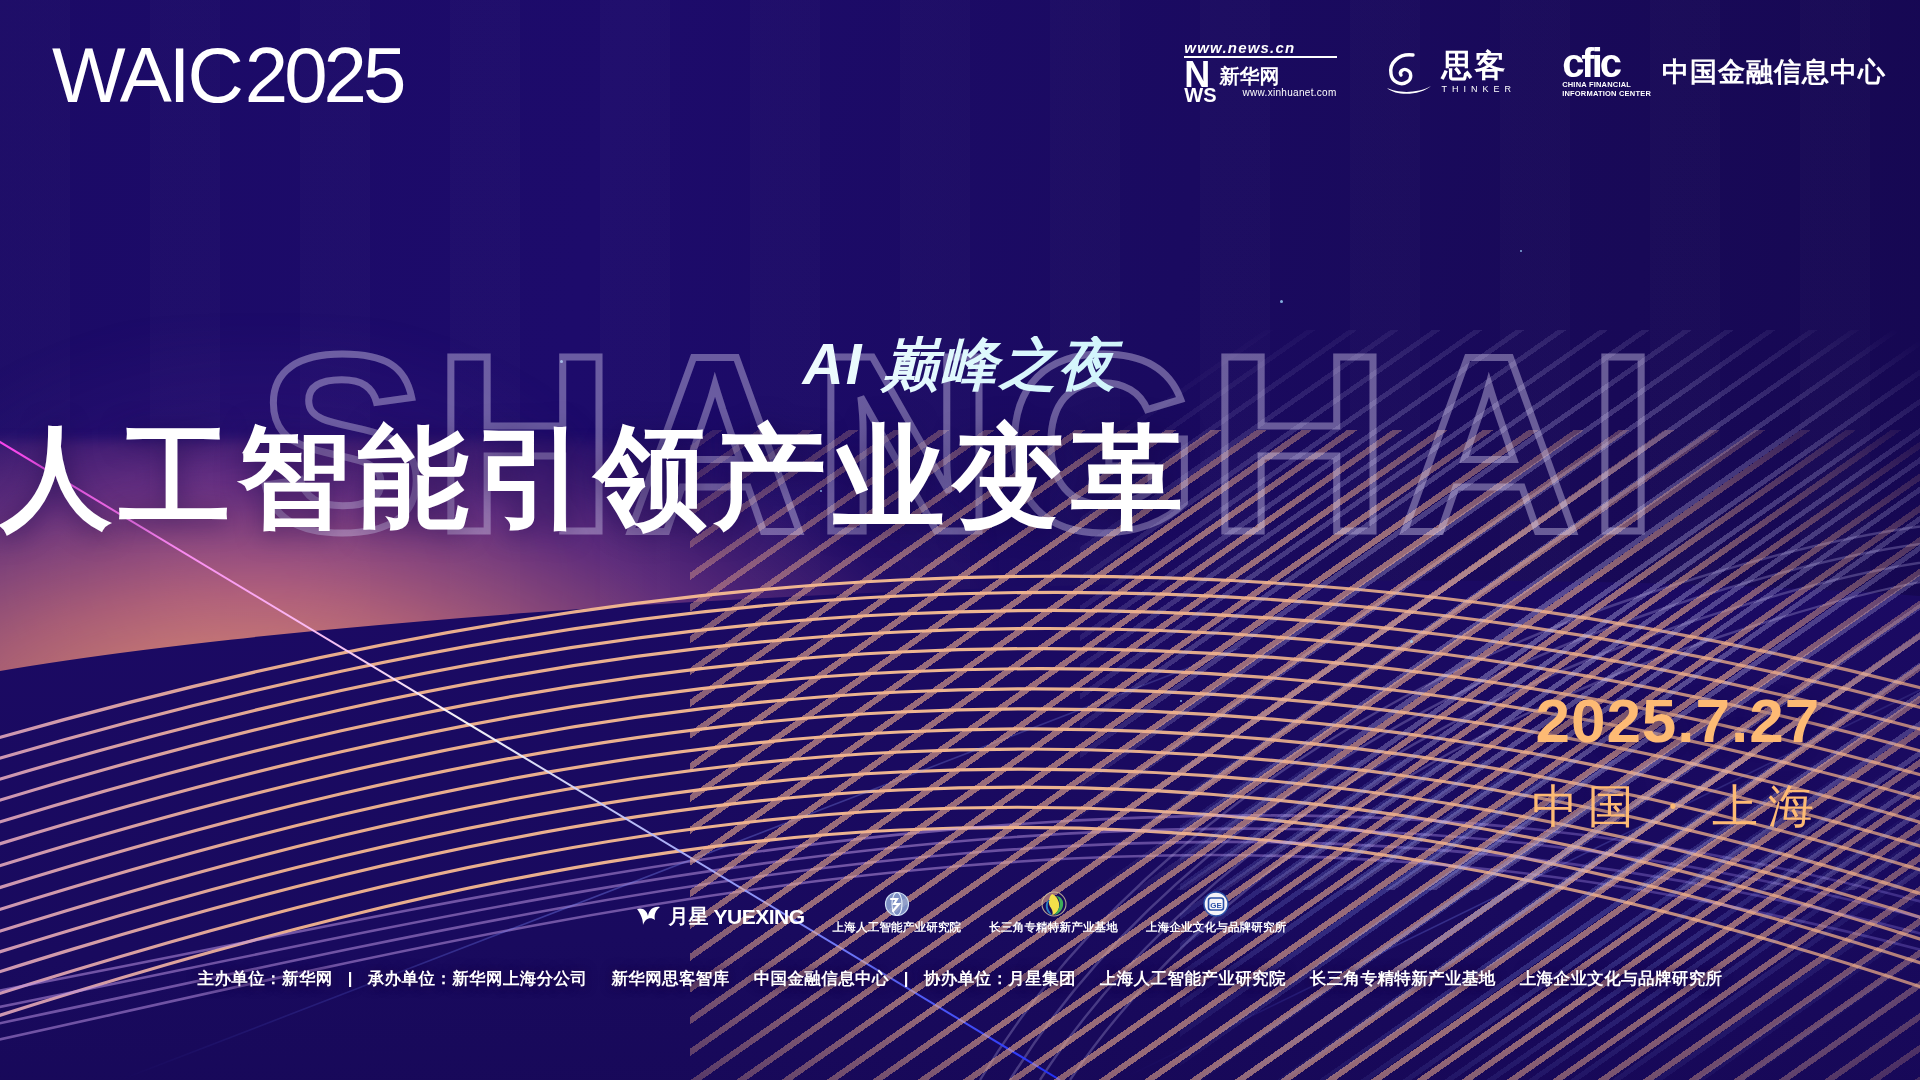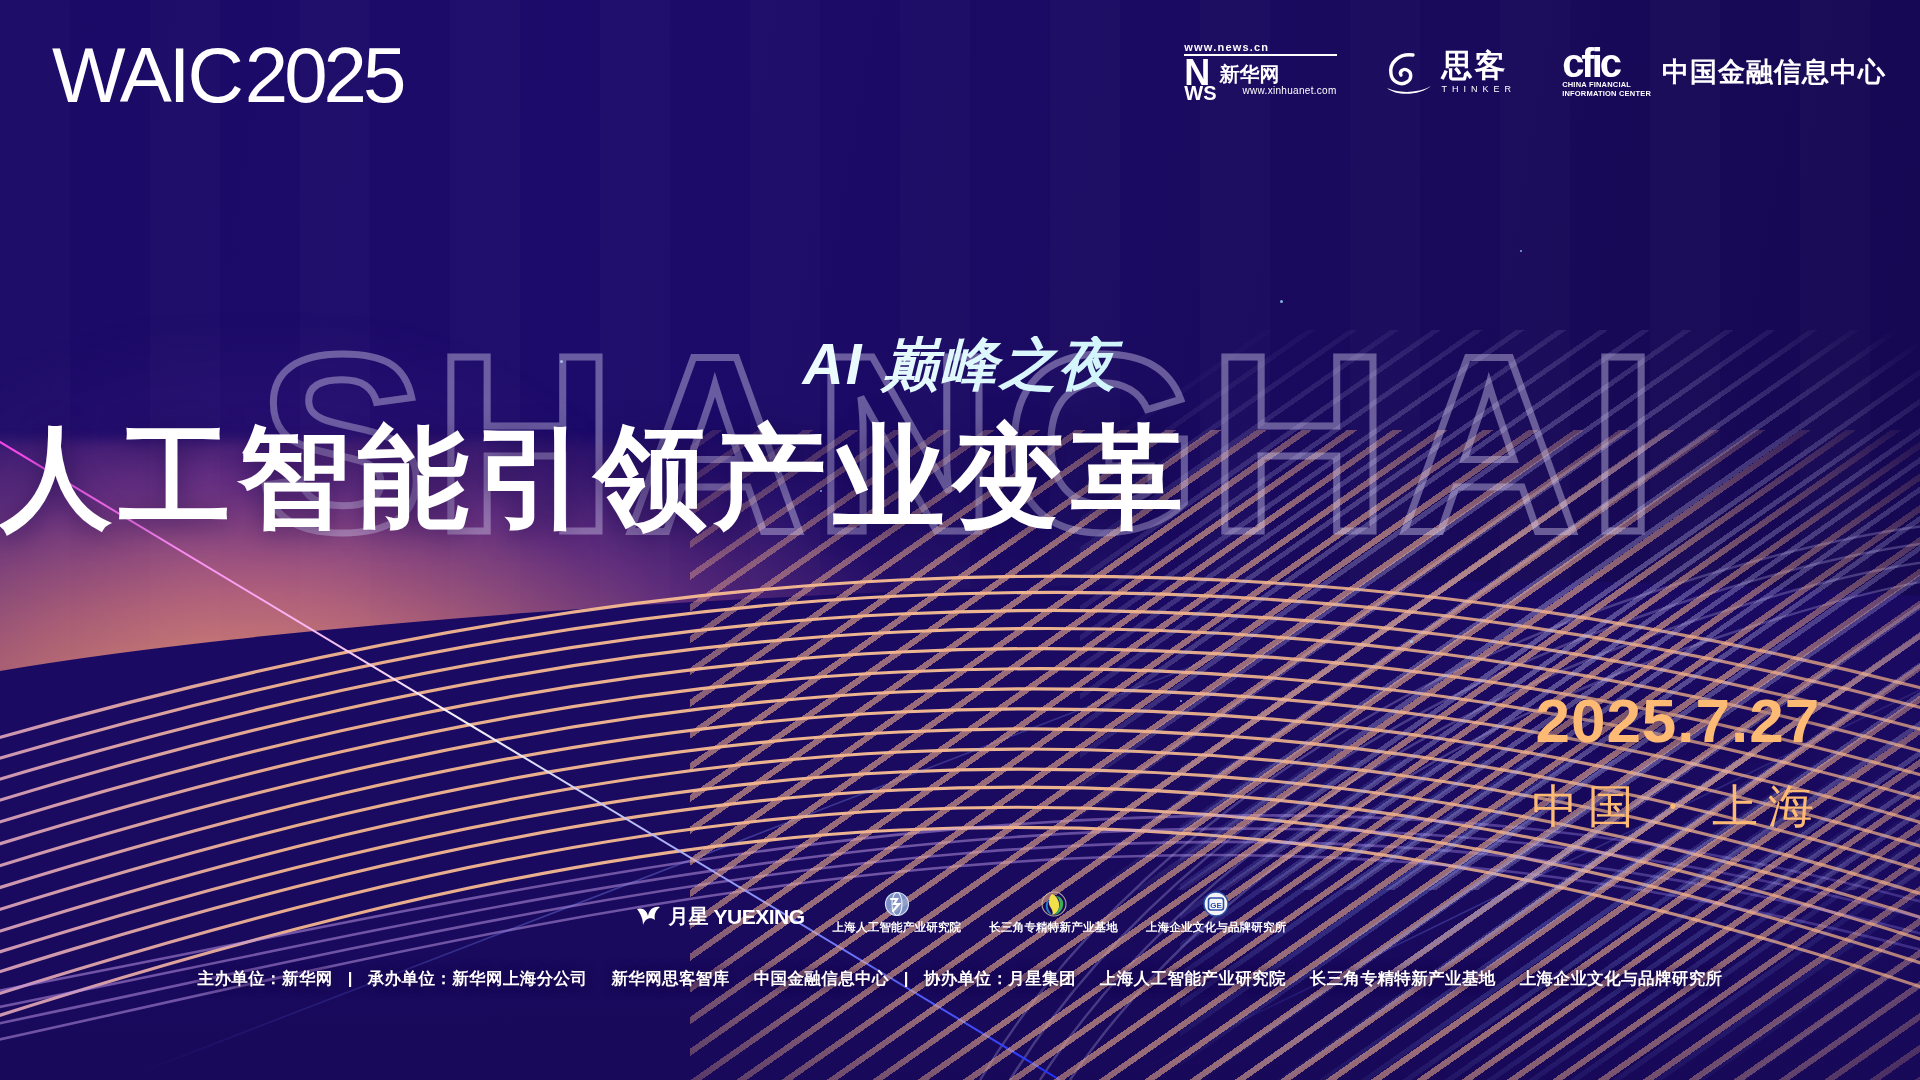--- a/index.html
+++ b/index.html
@@ -106,21 +106,21 @@
   .waic-year{ font-weight:300; font-size:78px; letter-spacing:-4px; }
 
   .partners{
     position:absolute; right:34px; top:34px; height:76px;
     display:flex; align-items:center; gap:46px;
   }
   .p-logo{ display:flex; align-items:center; color:#fff; }
 
   
   .xinhua{ display:flex; flex-direction:column; align-items:flex-start; line-height:1; }
-  .xh-url{ font-size:11px; letter-spacing:1.2px; color:#fff; font-weight:600; margin-bottom:1px;}
+  .xh-url{ font-size:15px; letter-spacing:1.2px; color:#fff; font-weight:600; margin-bottom:1px;font-style:italic;}
   .xh-body{ display:flex; align-items:stretch; border-top:2px solid #fff; padding-top:2px; gap:3px;}
   .xh-N{ font-size:36px; font-weight:800; line-height:.82; color:#fff; letter-spacing:-1px;}
   .xh-ws{ font-size:20px; font-weight:800; line-height:.9; color:#fff; margin-top:-4px;}
   .xh-left{ display:flex; flex-direction:column; }
   .xh-cn{ font-size:20px; font-weight:700; color:#fff; letter-spacing:0; line-height:1;}
   .xh-dom{ font-size:10px; color:#fff; letter-spacing:.3px; margin-top:2px;padding-left:23px;}
 
   
   .thinker{ display:flex; align-items:center; gap:7px;}
   .tk-cn{ font-size:31px; font-weight:700; color:#fff; letter-spacing:2px; line-height:1;}

